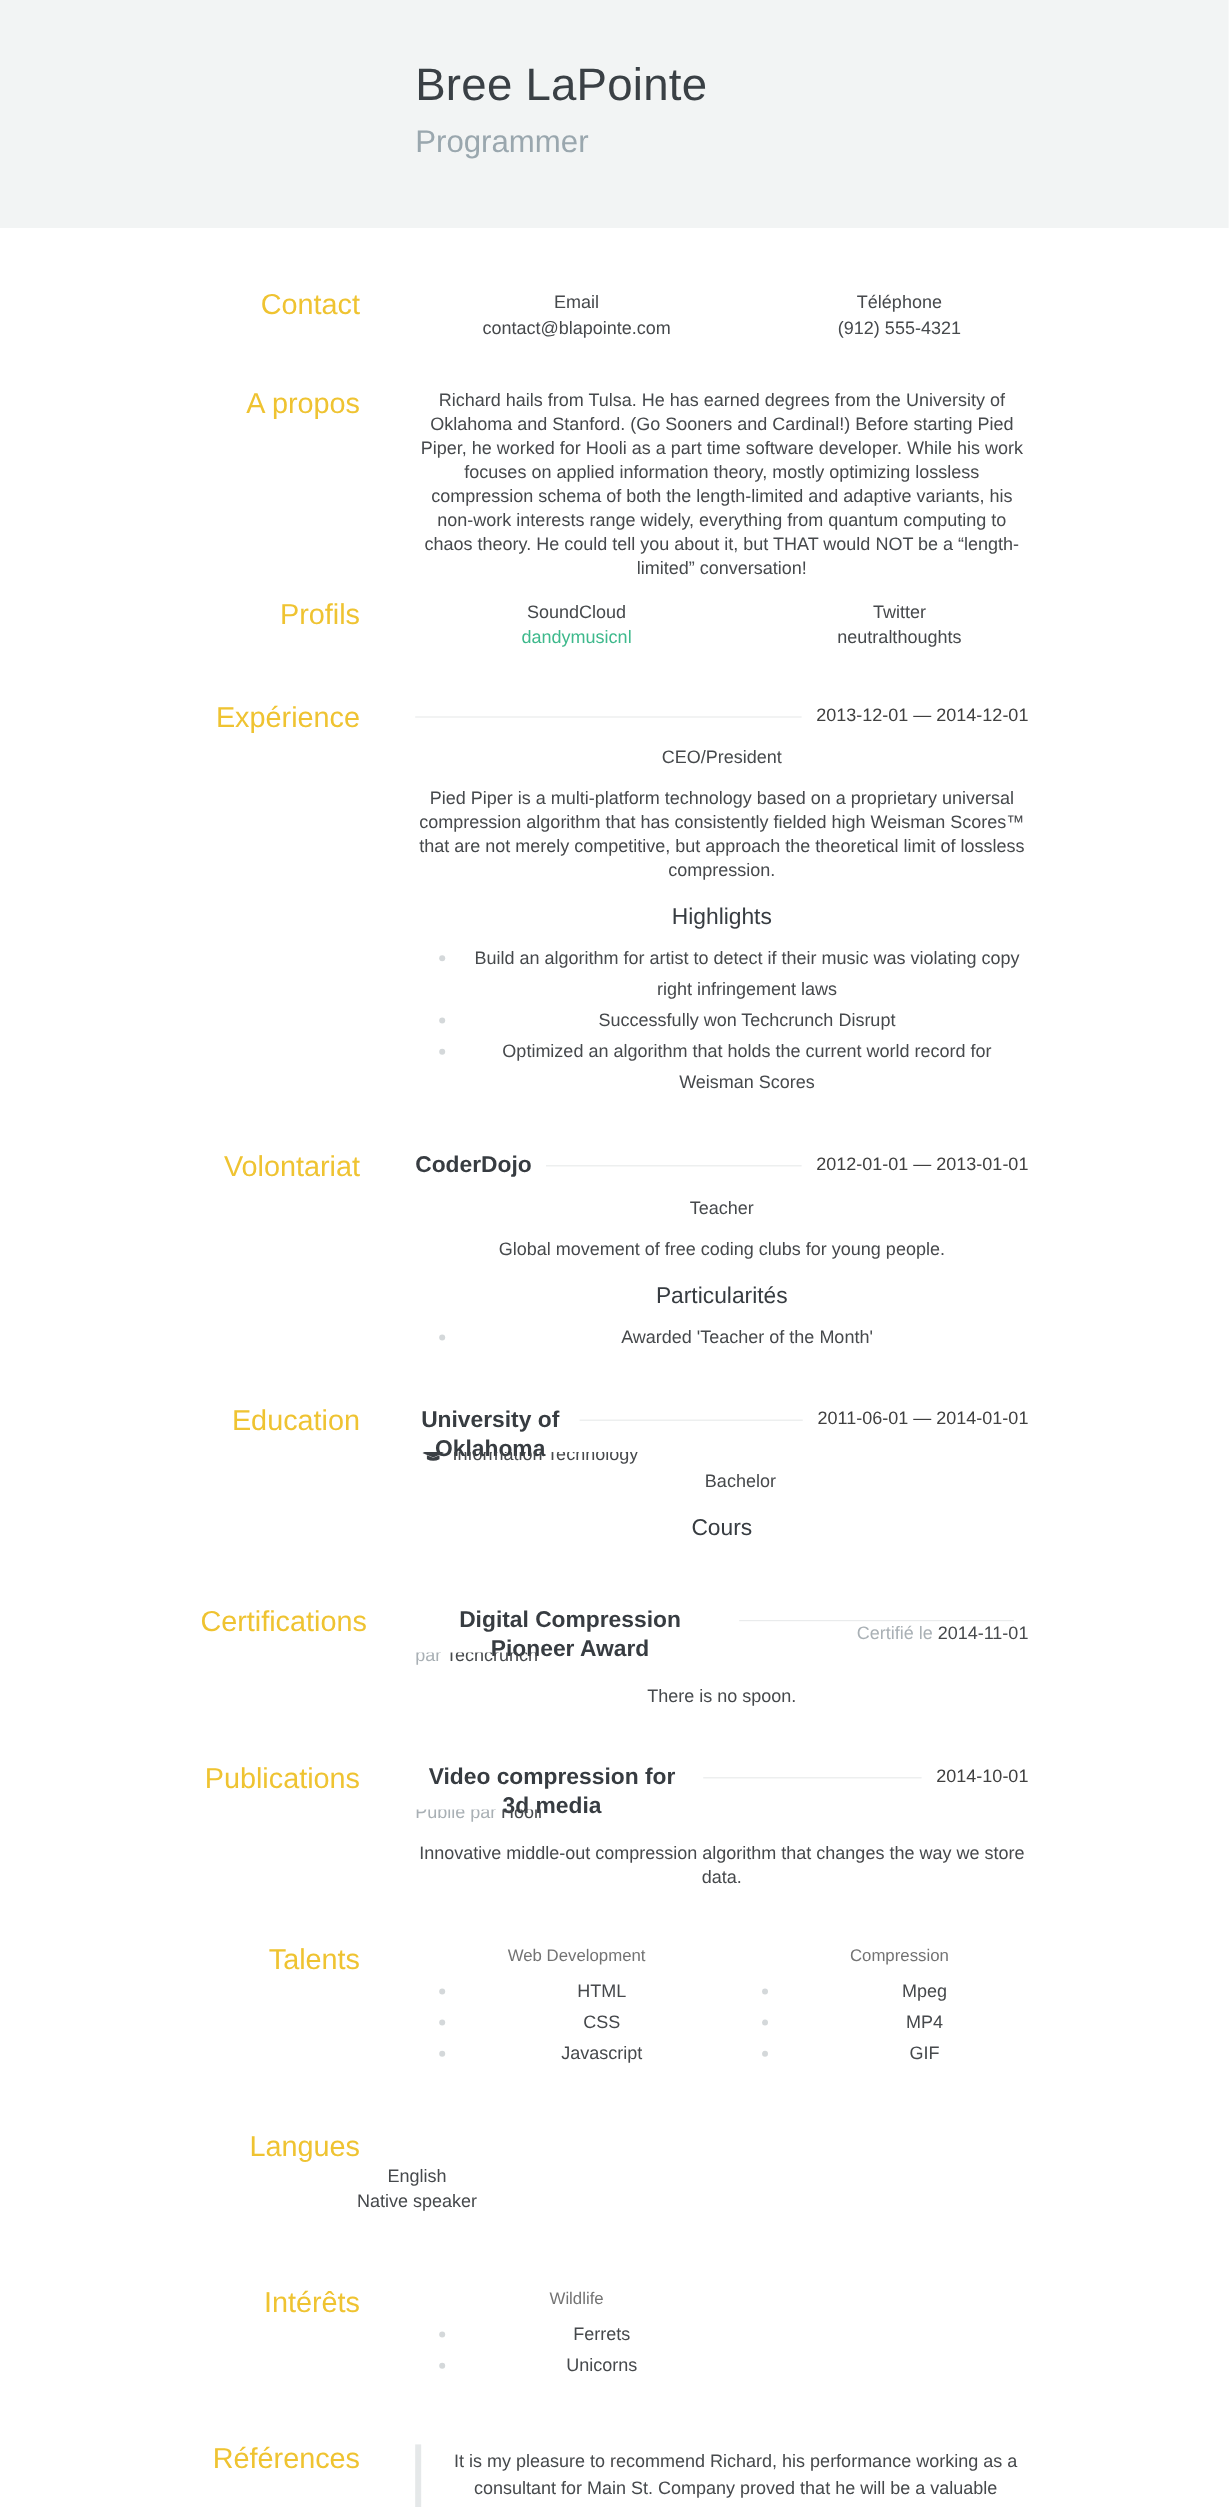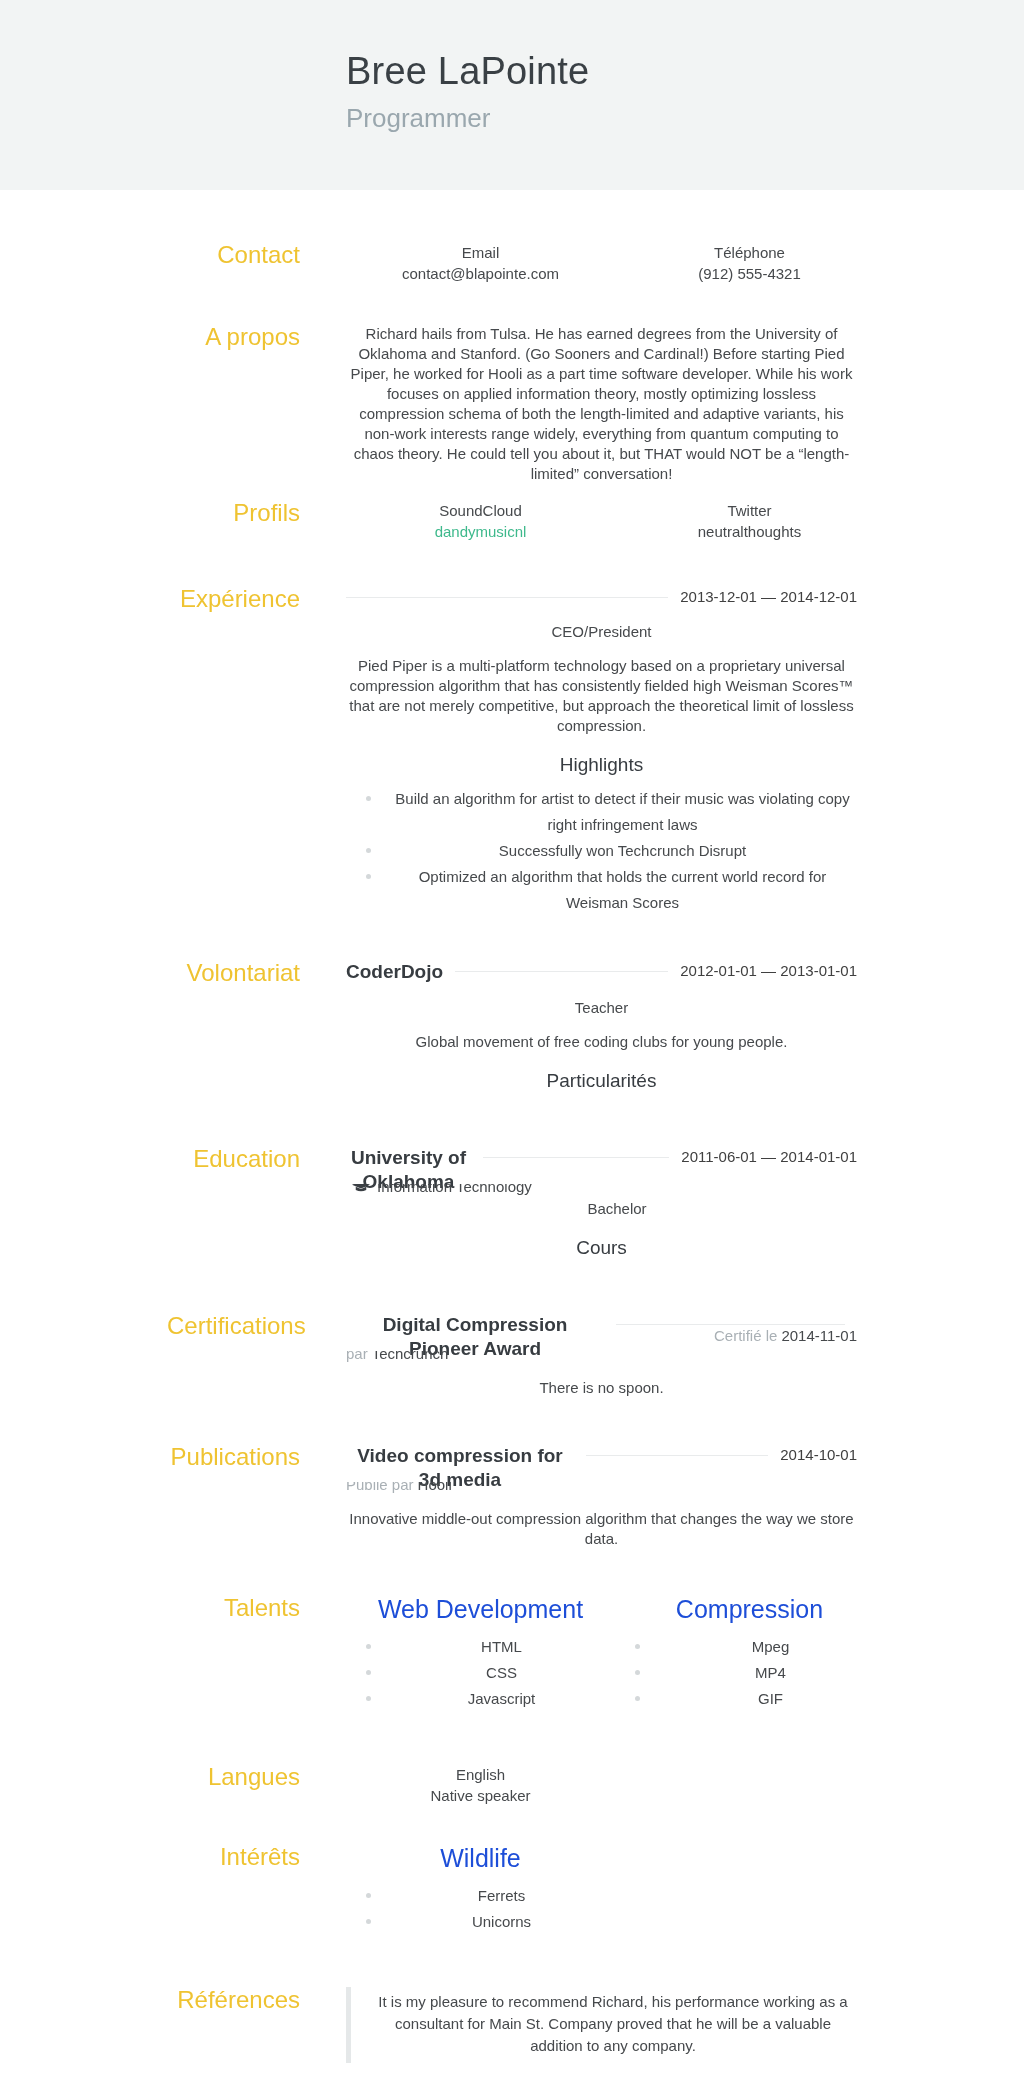--- a/index.html
+++ b/index.html
@@ -20,21 +20,21 @@
 
   
   main { padding-top: 52px; }
   .sec { display: flex; width: 690px; margin: 0 auto; }
   .sec-label { width: 133px; flex: none; text-align: right; }
   .sec-label h2 { font-size: 24px; line-height: 26px; font-weight: 400; color: #efc331; }
   .sec-content { margin-left: 46px; width: 511px; flex: none; position: relative; text-align: center; }
 
   .mb-40 { margin-bottom: 40px; } .mb-16 { margin-bottom: 16px; }
   .mb-44 { margin-bottom: 44px; } .mb-32 { margin-bottom: 32px; }
-  .mb-52 { margin-bottom: 52px; } .mb-42 { margin-bottom: 38px; }
+  .mb-52 { margin-bottom: 52px; } .mb-42 { margin-bottom: 62px; flex-direction: column; }
 
   
   .fields { display: flex; }
   .field { width: 269px; flex: none; }
   .field-label { color: #46494c; line-height: 21px; }
   .field-value { color: #46494c; line-height: 21px; }
   a.link { color: #3eb98c; text-decoration: none; }
 
   
   .para { line-height: 20px; color: #46494c; }
@@ -66,21 +66,21 @@
   ul.dots { list-style: none; }
   ul.dots li { position: relative; padding-left: 42px; line-height: 26px; color: #46494c; }
   ul.dots li::before {
     content: ""; position: absolute; left: 20px; top: 10px;
     width: 5px; height: 5px; border-radius: 50%; background: #d4d8da;
   }
 
   
   .groups { display: flex; }
   .group { width: 269px; flex: none; }
-  .group-name { font-size: 25px; font-weight: 500; color: #1d4ed8; margin-bottom: 10px; }
+  .group-name { font-size: 14px; font-weight: 500; color: #737373; margin-bottom: 10px; }
 
   
   blockquote.ref {
     border-left: 5px solid #e5e8e9;
     padding: 4px 0 6px 18px;
   }
   blockquote.ref .ref-text { line-height: 22px; color: #46494c; }
 </style>
 </head>
 <body>
@@ -165,20 +165,23 @@
       </div>
     <div class="sec-content">
       <div class="item-header">
         <h3 class="item-title">CoderDojo</h3>
         <div class="hr"></div>
         <div class="date">2012-01-01 — 2013-01-01</div>
       </div>
       <div class="position">Teacher</div>
       <p class="summary">Global movement of free coding clubs for young people.</p>
       <h3 class="subhead">Particularités</h3>
+      <ul class="dots">
+        <li>Awarded 'Teacher of the Month'</li>
+      </ul>
     </div>
   </section>
 
   <section class="sec mb-44">
     <div class="sec-label">
         <h2>Education</h2>
       </div>
     <div class="sec-content">
       <div class="item-header" style="margin-bottom:0;">
         <h3 class="item-title w-edu">University of Oklahoma</h3>

